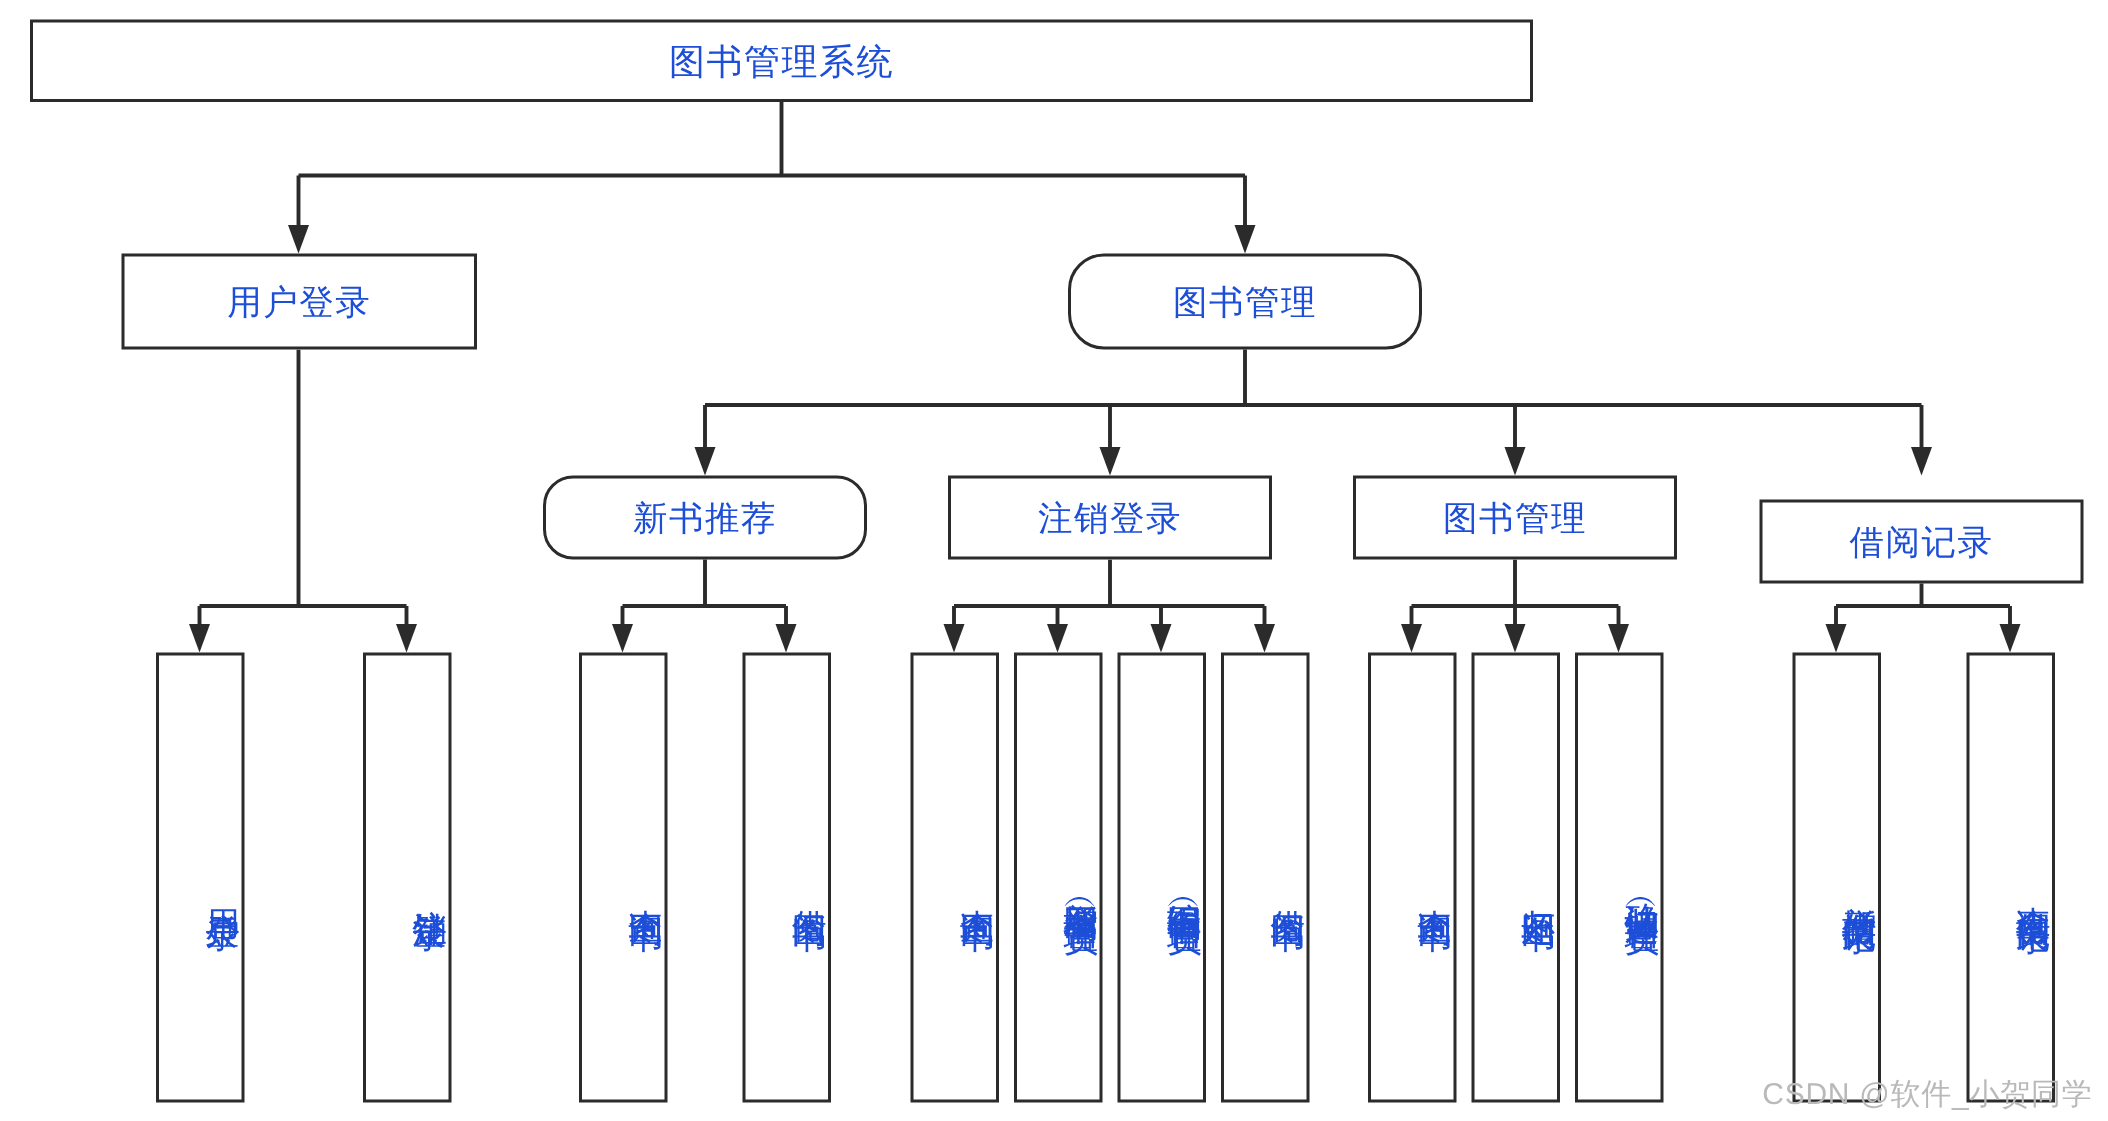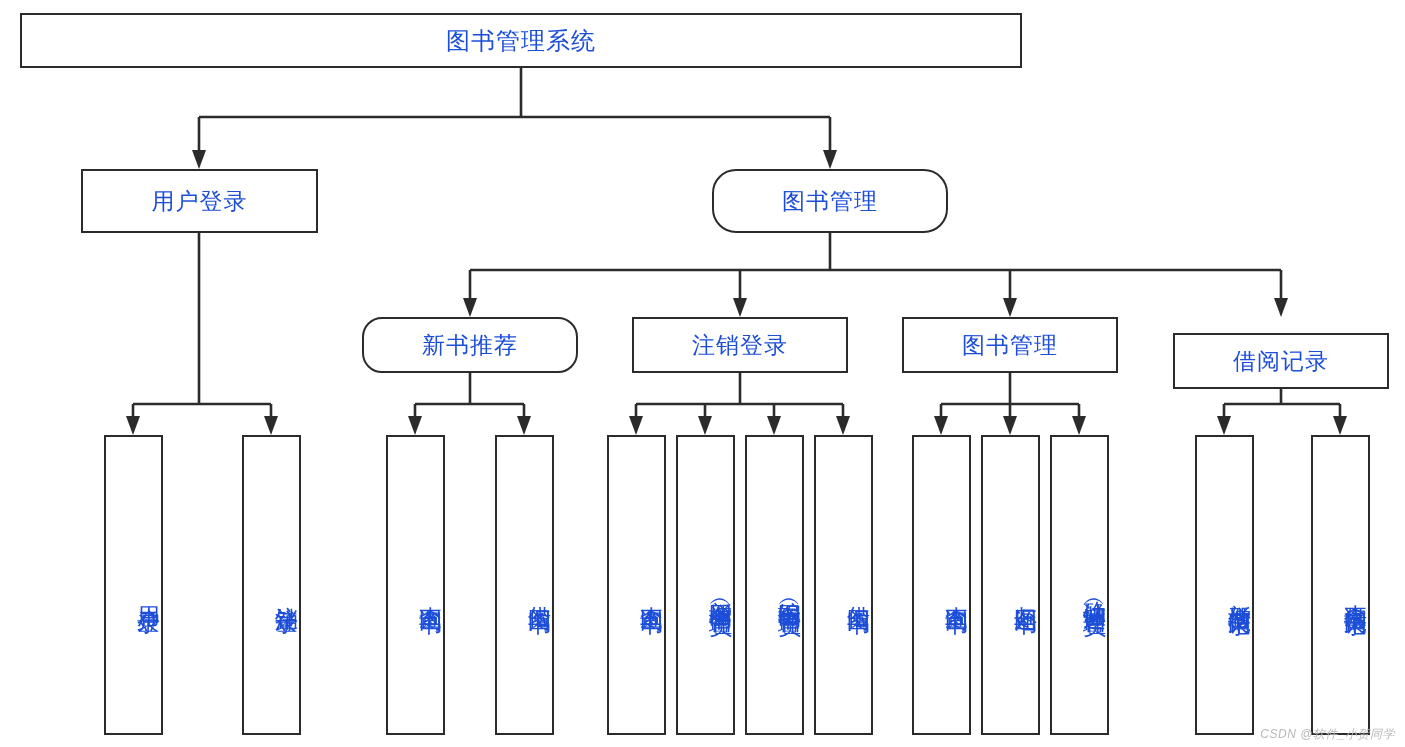--- a/index.html
+++ b/index.html
@@ -60,26 +60,25 @@
     fill:none;
     stroke-linecap:butt;
   }
   .arrowhead{ fill:#2b2b2b; stroke:none; }
 
   
   #watermark{
     position:absolute;
     right:10px;
     bottom:4px;
-    font-size:12px;
+    font-size:20px;
     color:#b9b9b9;
     letter-spacing:0.5px;
     white-space:nowrap;
     user-select:none;
-    font-style:italic;
   }
 </style>
 </head>
 <body>
 
 <div id="canvas">
 
   <svg id="wires" viewBox="0 0 1405 747">
 
     <line x1="521" y1="68" x2="521" y2="117"></line>

